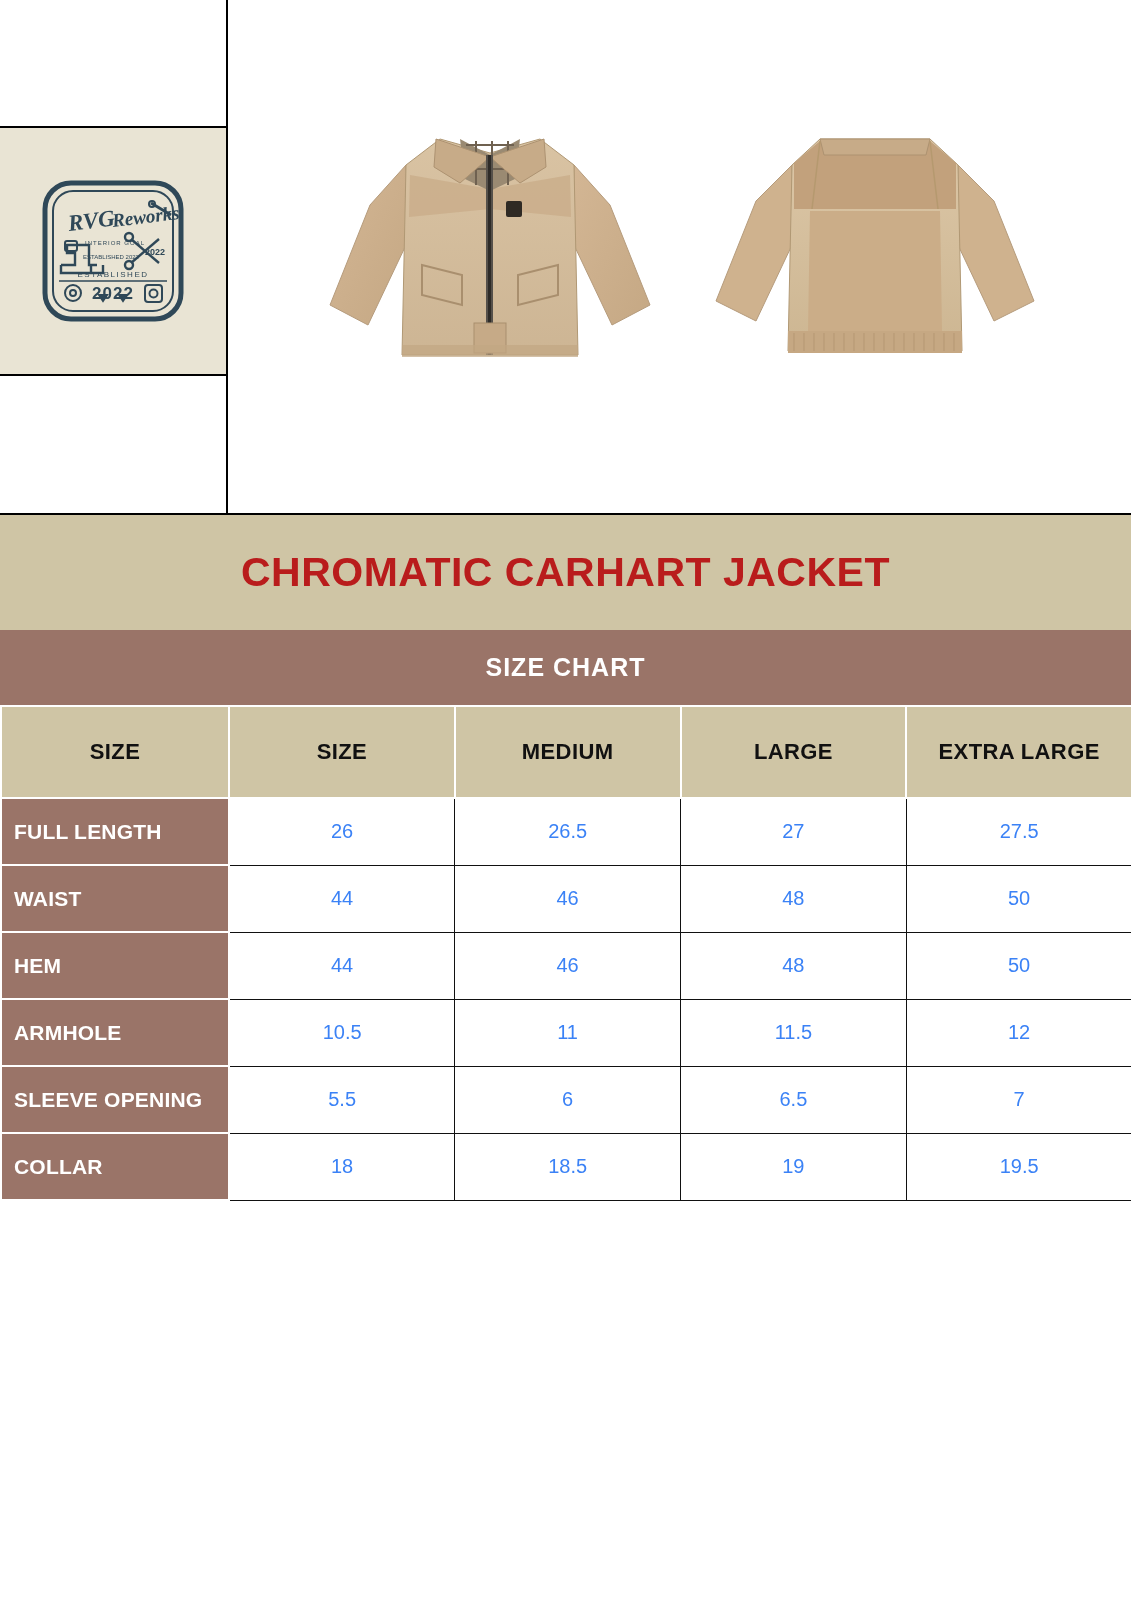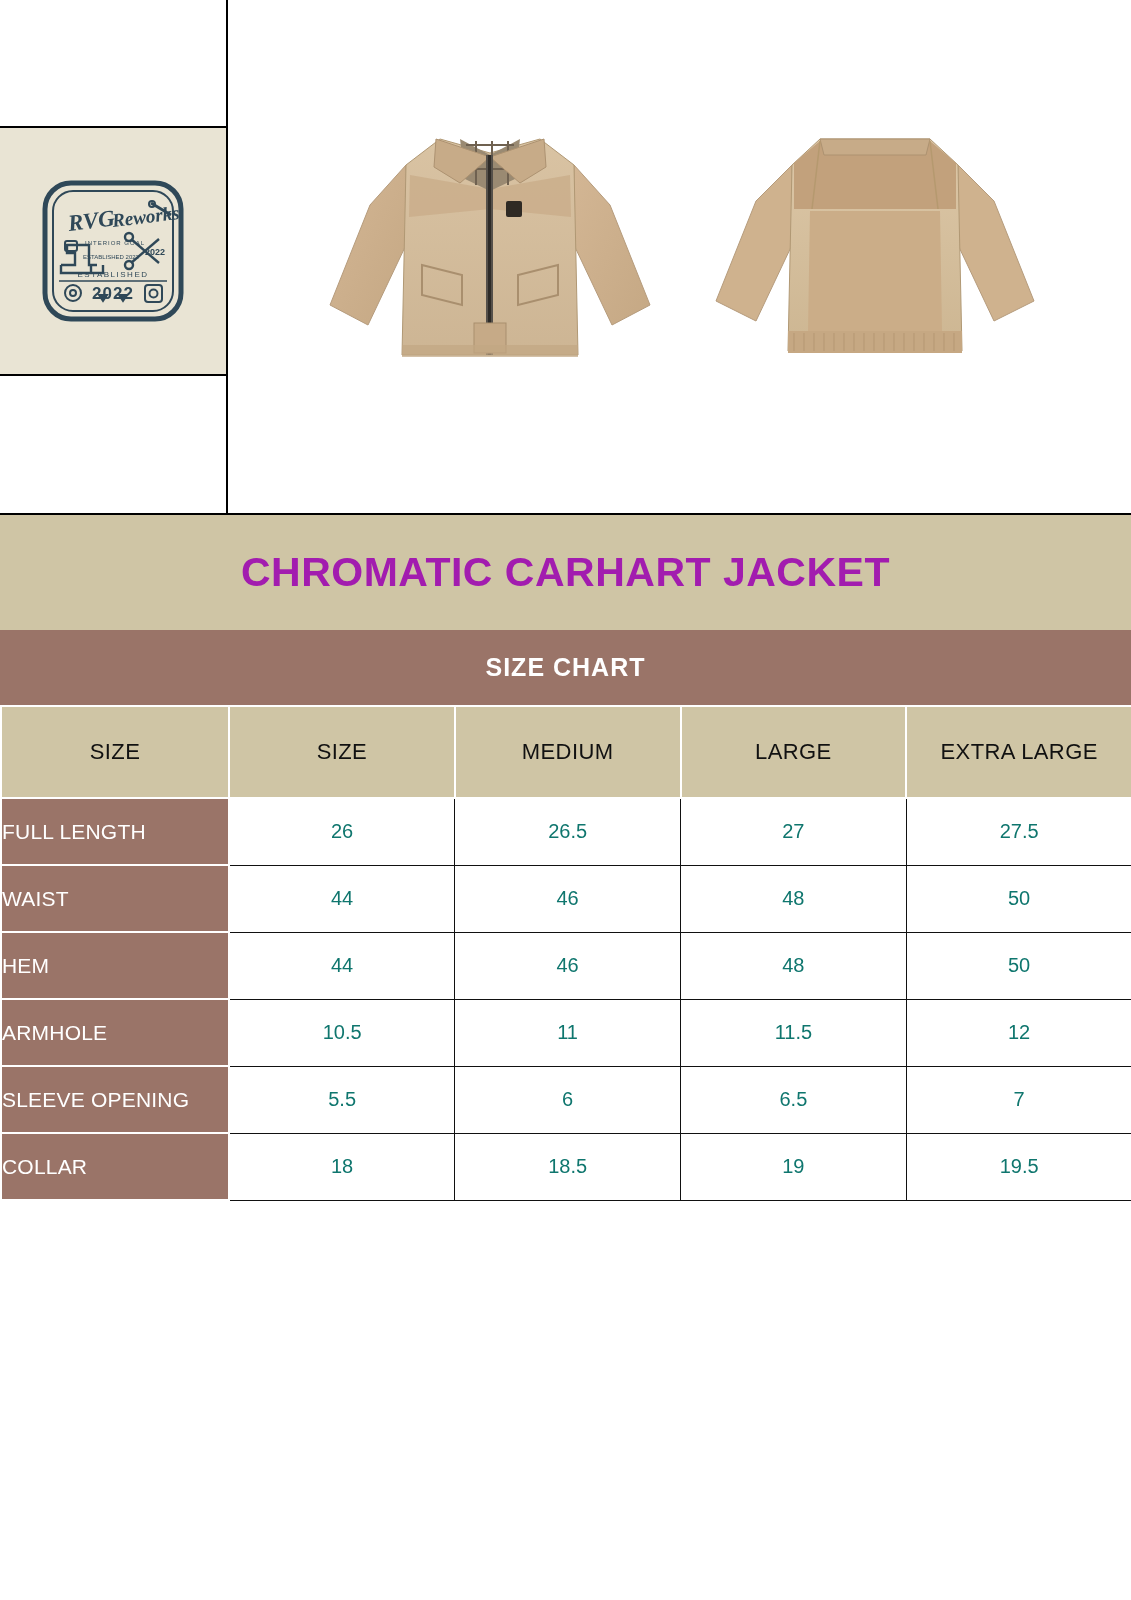--- a/index.html
+++ b/index.html
@@ -88,21 +88,21 @@
     background: #cfc5a5;
     display: flex;
     align-items: center;
     justify-content: center;
     box-sizing: border-box;
   }
   .title-band .title {
     font-size: 41px;
     font-weight: bold;
     letter-spacing: 0.5px;
-    color: #a21caf;
+    color: #b91c1c;
     text-align: center;
   }
 
   
   .subtitle-band {
     width: 1131px;
     height: 75px;
     background: #9a7468;
     display: flex;
     align-items: center;
@@ -133,38 +133,38 @@
   table.size-table td {
     border: 2px solid #ffffff;
     text-align: center;
     vertical-align: middle;
     font-size: 21px;
     height: 67px;
     box-sizing: border-box;
   }
   table.size-table thead th {
     background: #cfc5a5;
-    font-weight: normal;
+    font-weight: bold;
     color: #111;
     letter-spacing: 0.4px;
     height: 92px;
     font-size: 22px;
   }
   table.size-table tbody th.rowhead {
     background: #9a7468;
     color: #ffffff;
-    font-weight: normal;
+    font-weight: bold;
     text-align: left;
-    padding-left: 0;
+    padding-left: 12px;
     font-size: 21px;
     letter-spacing: 0.2px;
   }
   table.size-table tbody td {
     background: #ffffff;
-    color: #0f766e;
+    color: #3b82f6;
     border-color: #111;
     border-width: 1px;
     font-size: 20px;
   }
   table.size-table tbody th.rowhead {
     border-color: #ffffff;
     border-width: 2px;
   }
   .tall-row th.rowhead, .tall-row td { height: 64px; }
 </style>

